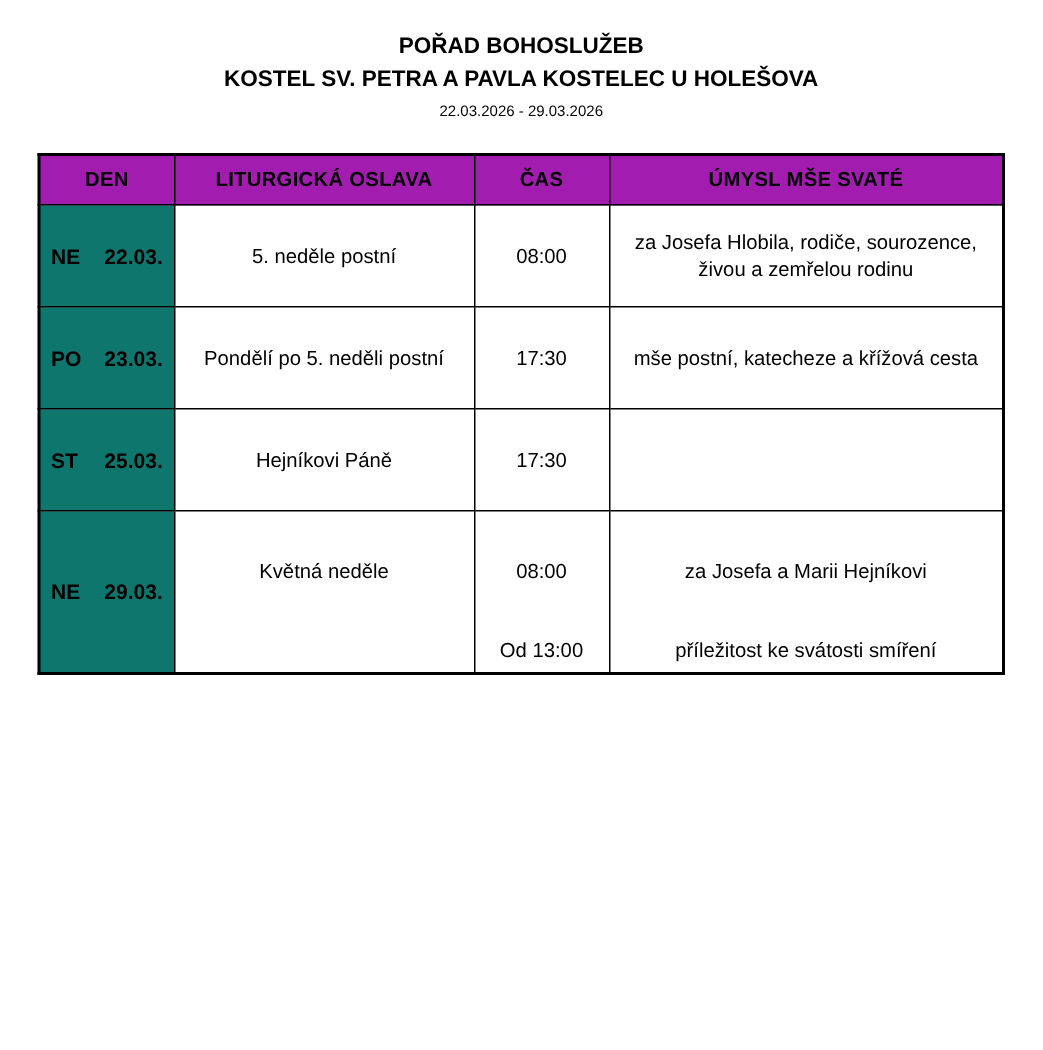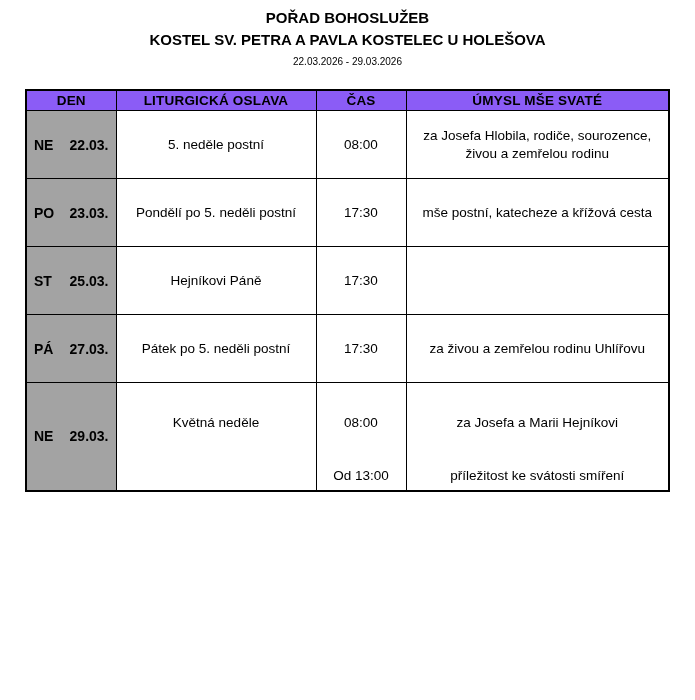--- a/index.html
+++ b/index.html
@@ -6,21 +6,21 @@
   html, body {
     width: 695px;
     height: 700px;
     background: #ffffff;
     color: #000000;
     font-family: "Liberation Sans", sans-serif;
     overflow: hidden;
   }
   .page { width: 695px; height: 700px; }
 
-  .titles { padding-top: 7px; text-align: center; }
+  .titles { padding-top: 20px; text-align: center; }
   .title, .subtitle {
     font-weight: bold;
     font-size: 15px;
     line-height: 1.45;
   }
   .daterange {
     font-size: 10px;
     margin-top: 4px;
     line-height: 1.3;
   }
@@ -32,30 +32,30 @@
     margin: 21px auto 0 auto;
     border: 2px solid #000000;
   }
   .schedule th, .schedule td {
     border: 1px solid #000000;
     text-align: center;
     vertical-align: middle;
     font-size: 13.5px;
   }
   .schedule th {
-    background: #8b5cf6;
+    background: #a21caf;
     font-weight: bold;
-    height: 21px;
+    height: 34px;
     letter-spacing: 0.2px;
   }
   .schedule tbody tr { height: 68px; }
   .schedule tbody tr.tall-row { height: 108px; }
 
   td.day-cell {
-    background: #a3a3a3;
+    background: #0f766e;
     font-weight: bold;
     font-size: 14px;
     text-align: right;
   }
   .day-inner {
     display: flex;
     justify-content: space-between;
     align-items: center;
     padding: 0 7px;
   }
@@ -140,31 +140,20 @@
             <span>ST</span>
             <span>25.03.</span>
           </div>
         </td>
         <td class="celebration-cell">Hejníkovi Páně</td>
         <td class="time-cell">17:30</td>
         <td class="intention-cell"></td>
       </tr>
 
 
-      <tr>
-        <td class="day-cell">
-          <div class="day-inner">
-            <span>PÁ</span>
-            <span>27.03.</span>
-          </div>
-        </td>
-        <td class="celebration-cell">Pátek po 5. neděli postní</td>
-        <td class="time-cell">17:30</td>
-        <td class="intention-cell">za živou a zemřelou rodinu Uhlířovu</td>
-      </tr>
 
 
       <tr class="tall-row">
         <td class="day-cell">
           <div class="day-inner">
             <span>NE</span>
             <span>29.03.</span>
           </div>
         </td>
         <td class="celebration-cell split">

